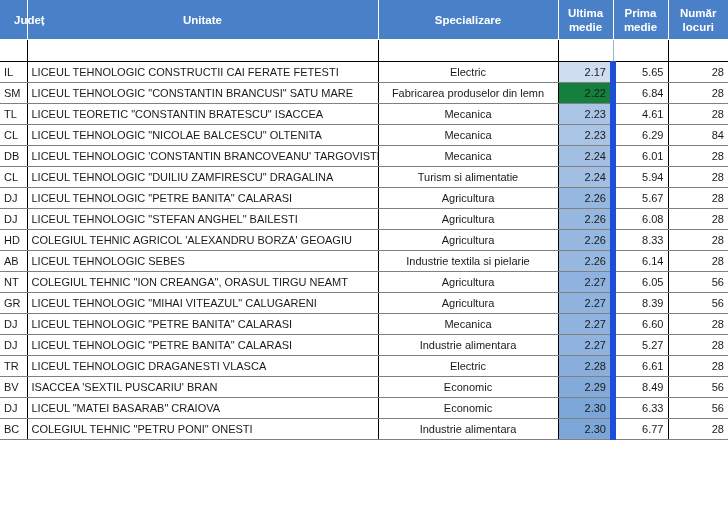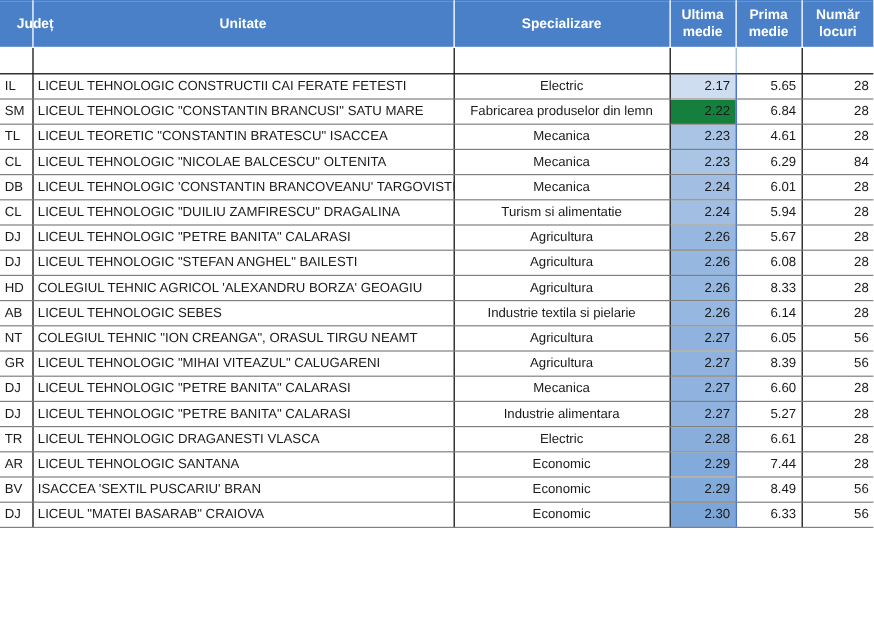--- a/index.html
+++ b/index.html
@@ -70,21 +70,21 @@
     border-left: 1px solid #000000;
     border-right: 1px solid #000000;
     vertical-align: middle;
     overflow: hidden;
     white-space: nowrap;
     background: #ffffff;
   }
   tbody.data td.judet   { border-left: none; text-align: left; }
   tbody.data td.unitate { text-align: left; margin-top: 18px; }
   tbody.data td.spec    { text-align: center; margin-top: 24px; }
-  tbody.data td.ultima  { text-align: right; border-left: 1px solid #8faed4; border-right: 1px solid #1d4ed8; }
+  tbody.data td.ultima  { text-align: right; border-left: 1px solid #8faed4; border-right: 6px solid #1d4ed8; }
   tbody.data td.prima   { text-align: right; }
   tbody.data td.locuri  { text-align: right; border-right: none; }
 </style>
 </head>
 <body>
 
 <div id="sheet">
   <table class="grid">
     <colgroup>
       <col class="c-judet">
@@ -229,38 +229,38 @@
         </tr>
         <tr>
           <td class="judet">TR</td>
           <td class="unitate">LICEUL TEHNOLOGIC DRAGANESTI VLASCA</td>
           <td class="spec">Electric</td>
           <td class="ultima" style="background: rgb(137, 174, 220);">2.28</td>
           <td class="prima">6.61</td>
           <td class="locuri">28</td>
         </tr>
         <tr>
-          <td class="judet">AR</td>
-          <td class="unitate">LICEUL TEHNOLOGIC SANTANA</td>
-          <td class="spec">Economic</td>
-          <td class="ultima" style="background: rgb(130, 170, 218);">2.29</td>
-          <td class="prima">7.44</td>
-          <td class="locuri">28</td>
-        </tr>
-        <tr>
           <td class="judet">BV</td>
           <td class="unitate">ISACCEA 'SEXTIL PUSCARIU' BRAN</td>
           <td class="spec">Economic</td>
           <td class="ultima" style="background: rgb(130, 170, 218);">2.29</td>
           <td class="prima">8.49</td>
           <td class="locuri">56</td>
         </tr>
         <tr>
           <td class="judet">DJ</td>
           <td class="unitate">LICEUL "MATEI BASARAB" CRAIOVA</td>
           <td class="spec">Economic</td>
           <td class="ultima" style="background: rgb(124, 166, 216);">2.30</td>
           <td class="prima">6.33</td>
           <td class="locuri">56</td>
         </tr>
+        <tr>
+          <td class="judet">BC</td>
+          <td class="unitate">COLEGIUL TEHNIC "PETRU PONI" ONESTI</td>
+          <td class="spec">Industrie alimentara</td>
+          <td class="ultima" style="background: rgb(124, 166, 216);">2.30</td>
+          <td class="prima">6.77</td>
+          <td class="locuri">28</td>
+        </tr>
       </tbody>
   </table>
 </div>
 
 </body></html>

